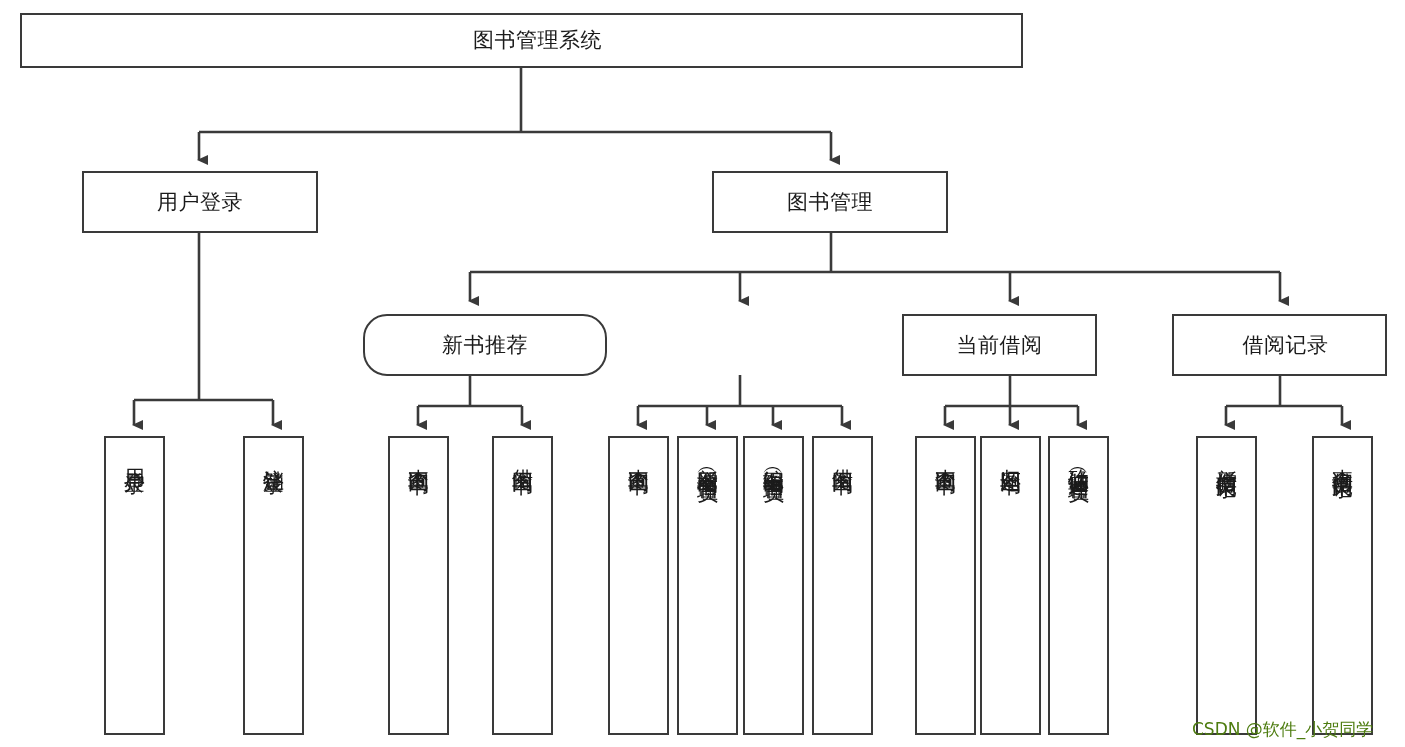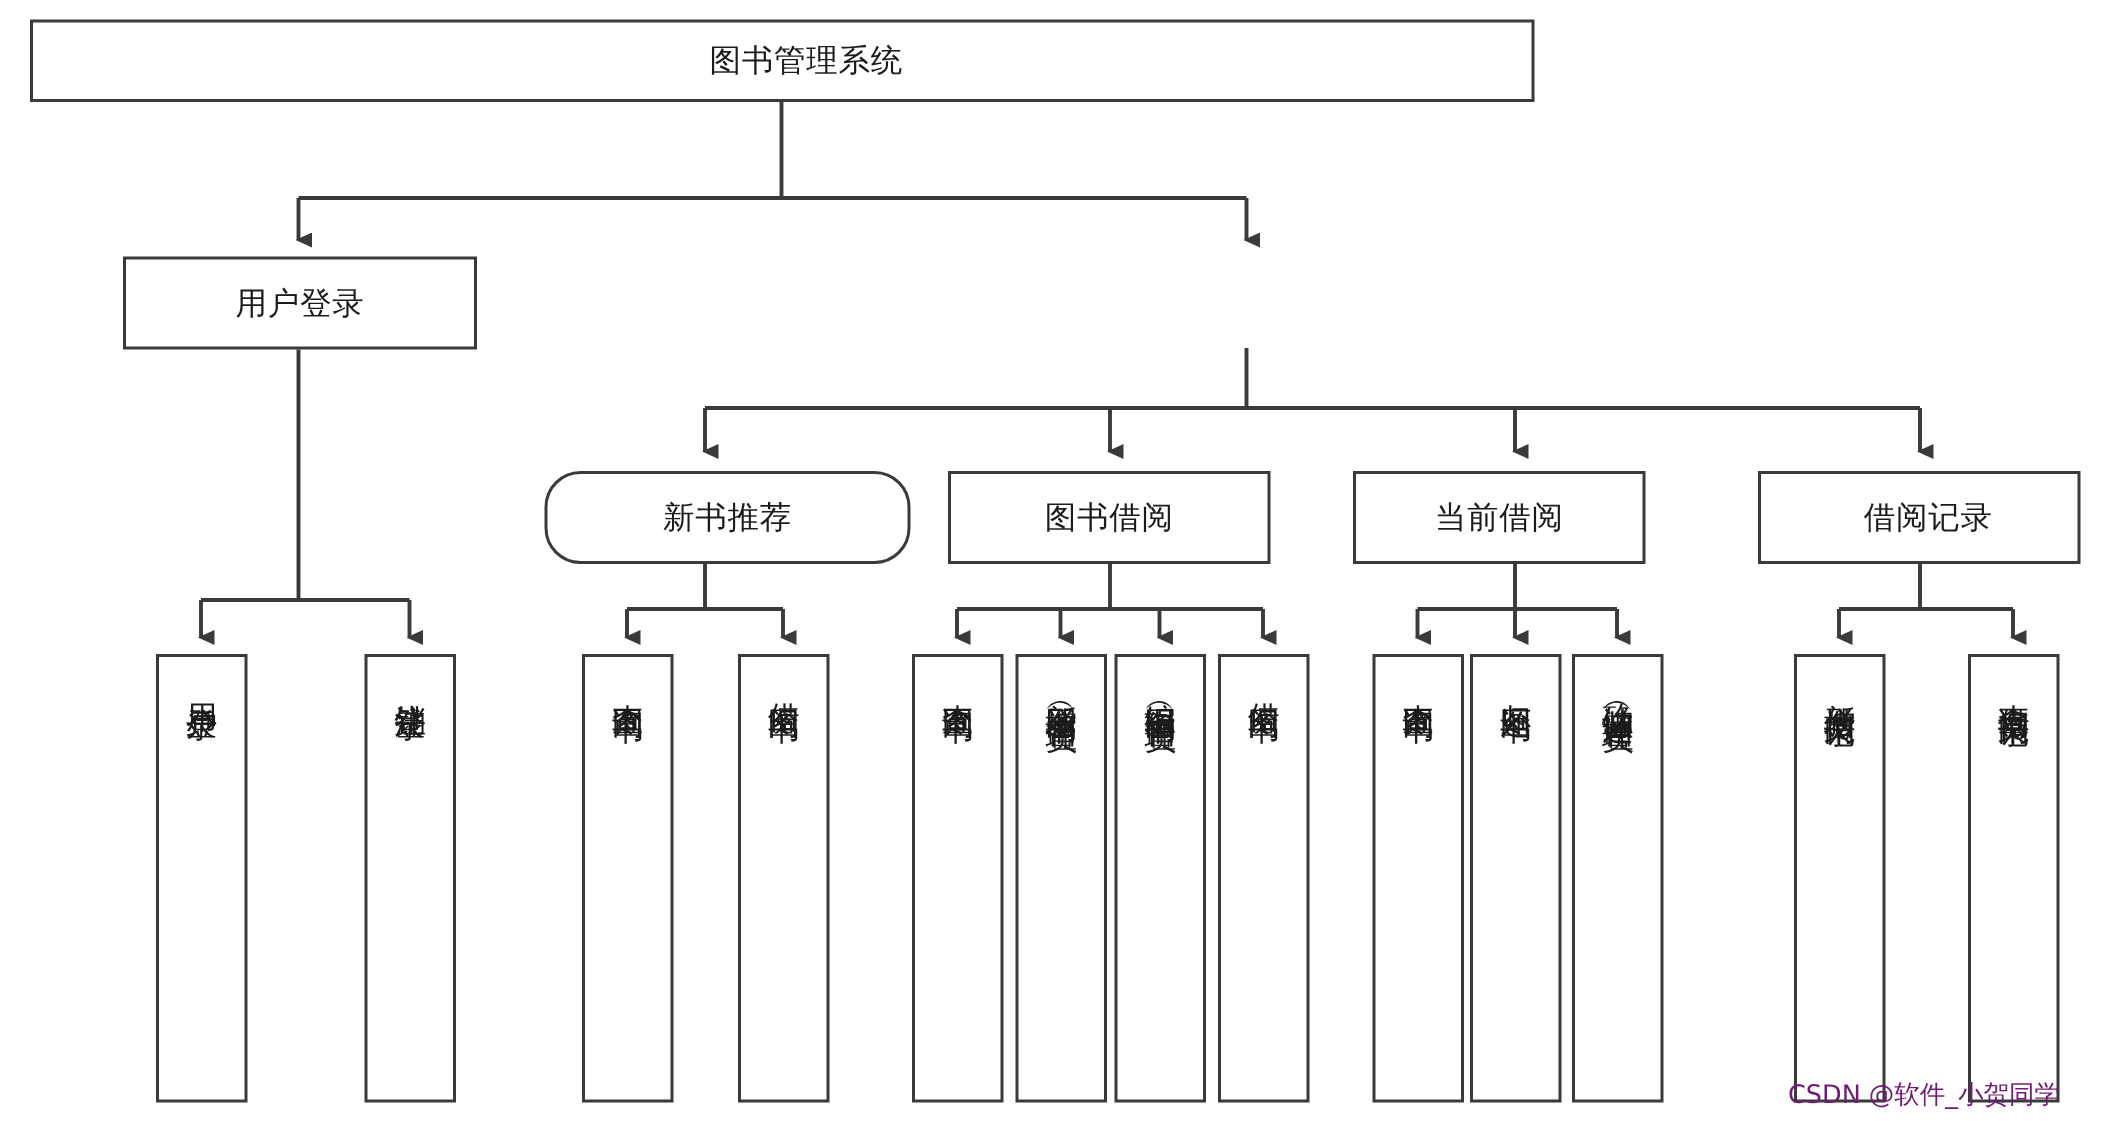--- a/index.html
+++ b/index.html
@@ -61,21 +61,21 @@
     font-size: 21px;
     line-height: 1.05;
     letter-spacing: 2px;
     max-height: 282px;
   }
   .node.vert.tall .node-label {
     max-height: 284px;
   }
   .watermark {
     position: absolute;
-    color: #701a75;
+    color: #4d7c0f;
     font-size: 17px;
     white-space: nowrap;
     z-index: 5;
     font-family: "DejaVu Sans", "Liberation Sans", sans-serif;
     text-align: center;
   }
 </style>
 </head>
 <body>
 
@@ -131,27 +131,27 @@
     </g>
   </svg>
 
   <div class="node horiz" style="left:20px; top:13px; width:1003px; height:55px;padding-left:32px;">
     <span class="node-label">图书管理系统</span>
   </div>
 
   <div class="node horiz" style="left:82px; top:171px; width:236px; height:62px;">
     <span class="node-label">用户登录</span>
   </div>
+  <div class="node horiz" style="left:712px; top:171px; width:236px; height:62px;">
+    <span class="node-label">图书管理</span>
+  </div>
 
   <div class="node horiz" style="left:363px; top:314px; width:244px; height:62px;border-radius:24px;">
     <span class="node-label">新书推荐</span>
   </div>
-  <div class="node horiz" style="left:632px; top:314px; width:215px; height:62px;">
-    <span class="node-label">图书借阅</span>
-  </div>
   <div class="node horiz" style="left:902px; top:314px; width:195px; height:62px;">
     <span class="node-label">当前借阅</span>
   </div>
   <div class="node horiz" style="left:1172px; top:314px; width:215px; height:62px;padding-left:12px;">
     <span class="node-label">借阅记录</span>
   </div>
 
   <div class="node vert" style="left:104px; top:436px; width:61px; height:299px;">
     <span class="node-label">用户登录</span>
   </div>

